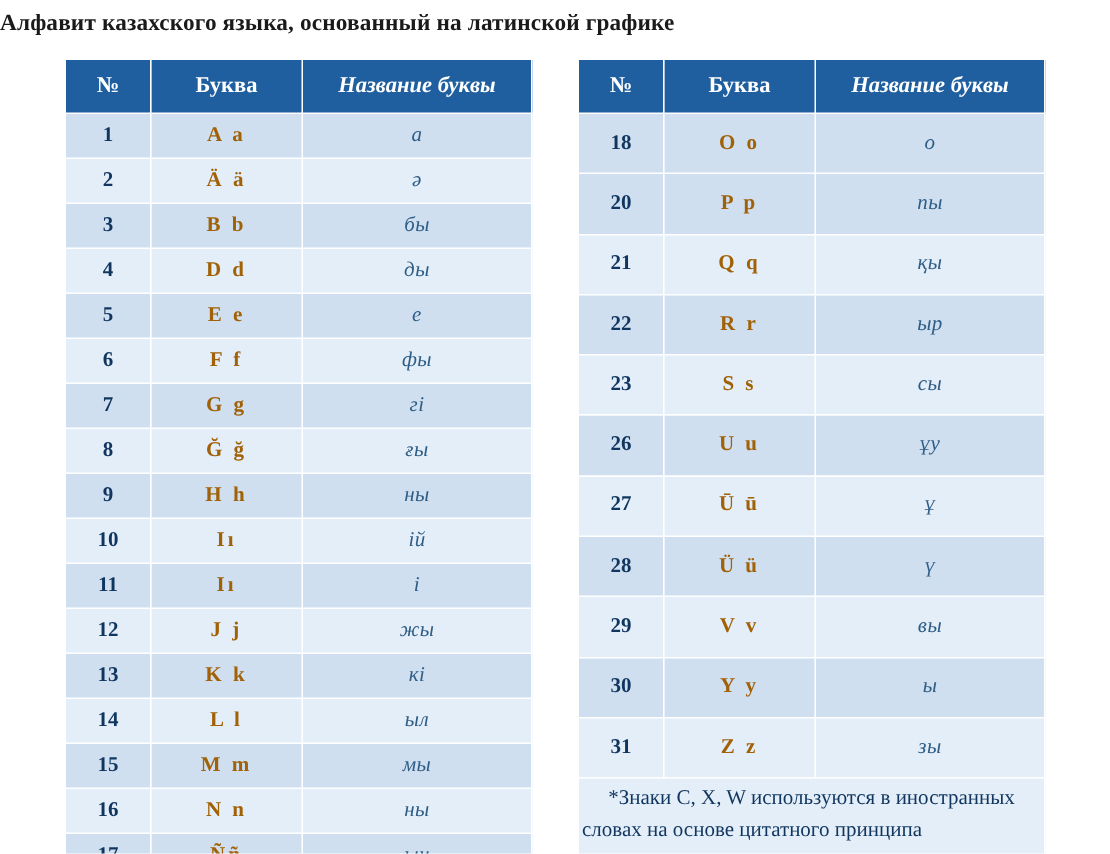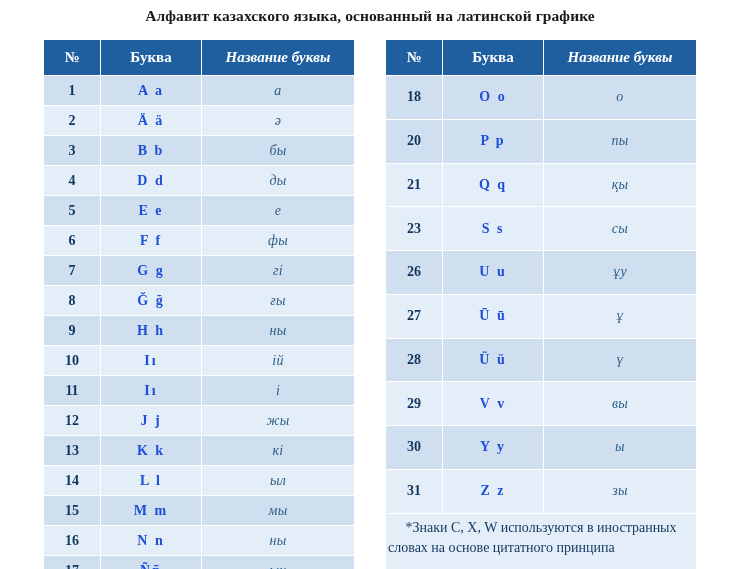--- a/index.html
+++ b/index.html
@@ -8,21 +8,20 @@
     background: #ffffff;
   }
   body {
     width: 740px;
     height: 569px;
     font-family: "Liberation Serif", serif;
     position: relative;
     overflow: hidden;
   }
   .page-title {
-    text-align: center;
     font-family: "Liberation Serif", serif;
     font-weight: bold;
     font-size: 15.5px;
     color: #1a1a1a;
     padding-top: 7px;
     letter-spacing: 0.1px;
   }
   .tables-wrap {
     display: flex;
     justify-content: center;
@@ -57,21 +56,21 @@
   
   tr.band-a td { background: #cfdff0; }
   tr.band-b td { background: #e4eef8; }
 
   td.num {
     color: #10365f;
     font-weight: bold;
     font-size: 14px;
   }
   td.letter {
-    color: #1d4ed8;
+    color: #a16207;
     font-weight: bold;
     font-size: 16px;
     letter-spacing: 2px;
   }
   td.name {
     color: #2e5d86;
     font-style: italic;
     font-size: 14.5px;
     letter-spacing: 0.3px;
   }
@@ -215,20 +214,25 @@
         <tr class="band-a">
           <td class="num">20</td>
           <td class="letter">P p</td>
           <td class="name">пы</td>
         </tr>
         <tr class="band-b">
           <td class="num">21</td>
           <td class="letter">Q q</td>
           <td class="name">қы</td>
         </tr>
+        <tr class="band-a">
+          <td class="num">22</td>
+          <td class="letter">R r</td>
+          <td class="name">ыр</td>
+        </tr>
         <tr class="band-b">
           <td class="num">23</td>
           <td class="letter">S s</td>
           <td class="name">сы</td>
         </tr>
         <tr class="band-a">
           <td class="num">26</td>
           <td class="letter">U u</td>
           <td class="name">ұу</td>
         </tr>

